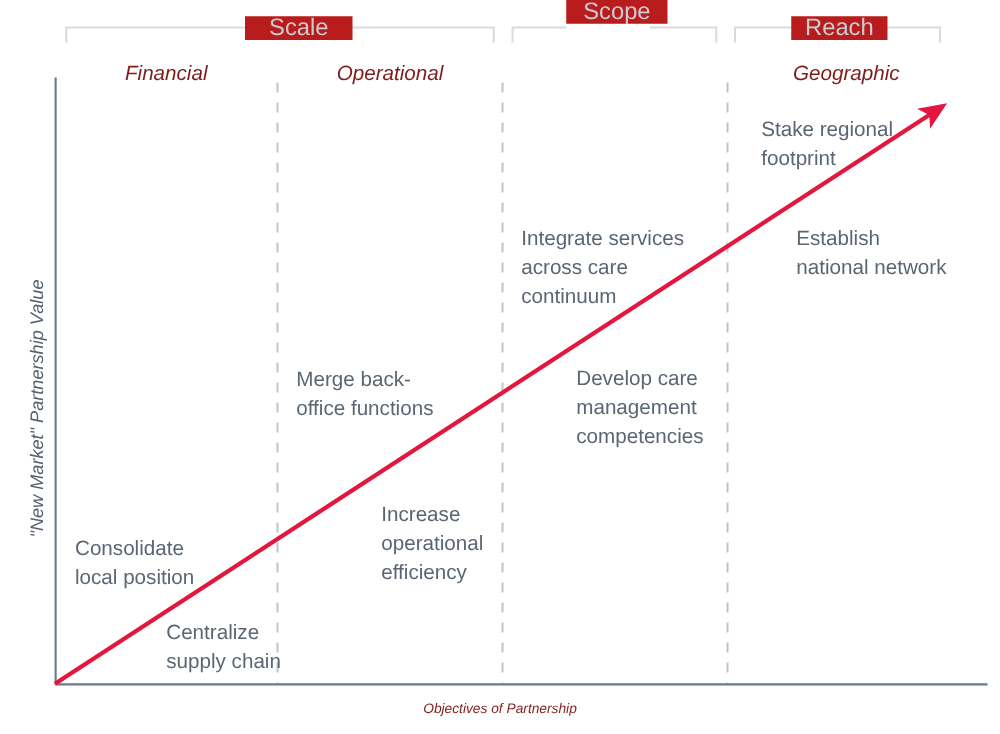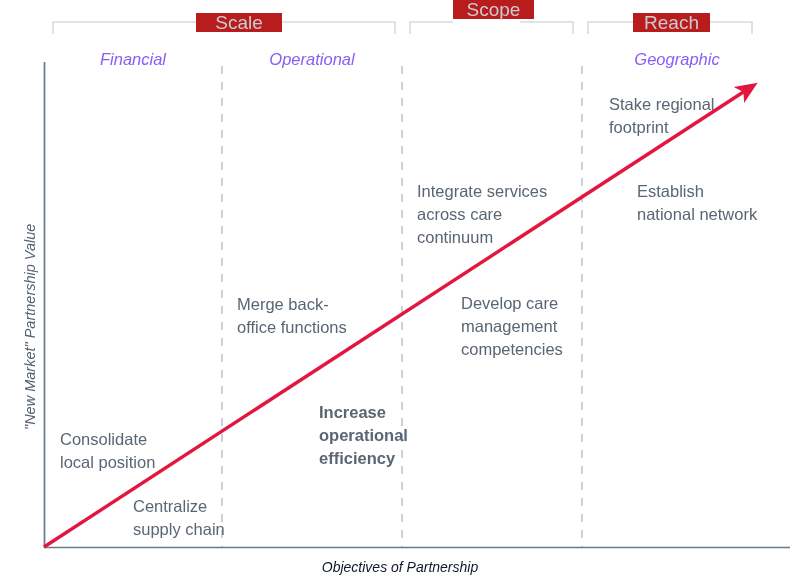--- a/index.html
+++ b/index.html
@@ -38,33 +38,33 @@
     color: #c9cdd1;
     font-family: "Liberation Sans", sans-serif;
     font-size: 19px;
     line-height: 19px;
     text-align: center;
     background: #b91c1c;
     padding: 0 7px;
   }
   .col-header {
     position: absolute;
-    color: #8b5cf6;
+    color: #7f1d1d;
     font-family: "Liberation Sans", sans-serif;
     font-style: italic;
     font-size: 16.5px;
     line-height: 19px;
     text-align: center;
   }
   .axis-title-x {
     position: absolute;
-    color: #0f172a;
+    color: #7f1d1d;
     font-family: "Liberation Sans", sans-serif;
     font-style: italic;
-    font-size: 14px;
+    font-size: 11px;
     line-height: 18px;
     text-align: center;
     width: 400px;
     left: 200px;
     top: 558px;
   }
   .axis-title-y {
     position: absolute;
     color: #55616e;
     font-family: "Liberation Sans", sans-serif;
@@ -121,21 +121,21 @@
   <div class="col-header" style="left:222px; top:50px; width:180px;">Operational</div>
   <div class="col-header" style="left:582px; top:50px; width:190px;">Geographic</div>
 
   <div class="txt" style="left:60px; top:409px; width:160px;margin-top:19px;">Consolidate
 local position</div>
   <div class="txt" style="left:133px; top:495px; width:150px;">Centralize
 supply chain</div>
 
   <div class="txt" style="left:237px; top:293px; width:170px;">Merge back-
 office functions</div>
-  <div class="txt" style="left:319px; top:401px; width:150px;font-weight:bold;">Increase
+  <div class="txt" style="left:305px; top:401px; width:150px;">Increase
 operational
 efficiency</div>
 
   <div class="txt" style="left:417px; top:180px; width:165px;">Integrate services
 across care
 continuum</div>
   <div class="txt" style="left:461px; top:292px; width:150px;">Develop care
 management
 competencies</div>
 

